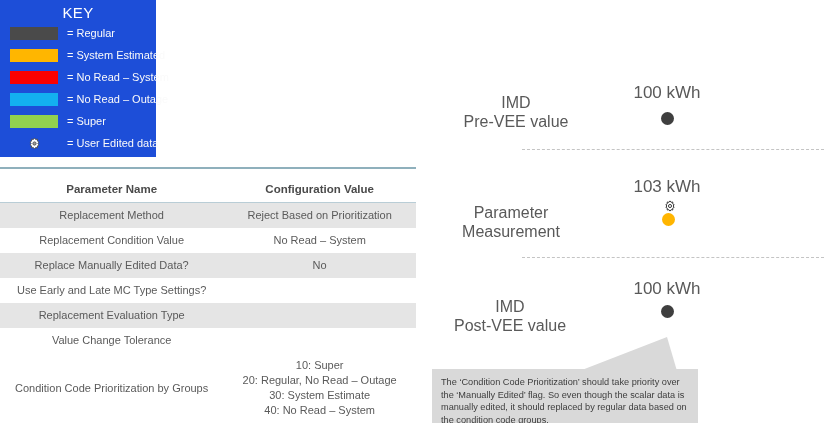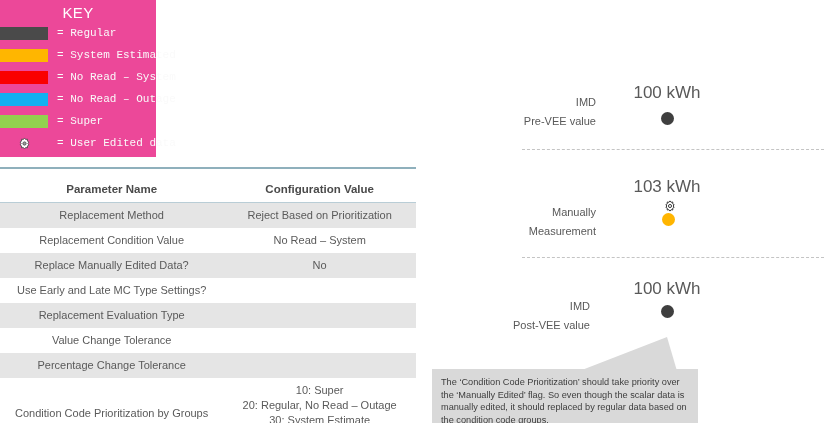--- a/index.html
+++ b/index.html
@@ -8,29 +8,29 @@
     background:#ffffff;
     font-family:"Liberation Sans", sans-serif;
     color:#595959;
     overflow:hidden;
     position:relative;
   }
 
   
   #key-panel{
     position:absolute;left:0;top:0;width:156px;height:157px;
-    background:#ec4899;
+    background:#1d4ed8;
   }
   #key-title{
     text-align:center;color:#ffffff;font-size:15px;
     padding-top:4px;letter-spacing:.4px;
   }
   .key-row{
     display:flex;align-items:center;
-    height:20px;margin-top:2px;font-family:Liberation Mono, monospace;
+    height:20px;margin-top:2px;padding-left:10px;
   }
   .key-swatch{
     width:48px;height:13px;flex:0 0 48px;
   }
   .key-gear-cell{
     width:48px;flex:0 0 48px;display:flex;align-items:center;justify-content:center;
   }
   .key-label{
     margin-left:9px;font-size:11px;color:#fafafa;white-space:nowrap;
   }
@@ -59,21 +59,21 @@
   #config-table tr.plain{background:#ffffff;}
   .col-param{width:226px;}
   .col-value{width:190px;}
   .multiline{white-space:pre-line;line-height:15.5px;}
 
   
   #diagram{
     position:absolute;left:416px;top:0;width:408px;height:423px;
   }
   .stage-label{
-    position:absolute;text-align:right;font-size:11px;color:#595959;
+    position:absolute;text-align:center;font-size:16px;color:#595959;
     line-height:19px;white-space:pre-line;
   }
   .value-label{
     position:absolute;font-size:17px;color:#595959;text-align:center;
   }
   .dot{
     position:absolute;width:13px;height:13px;border-radius:50%;
   }
   .dot-dark{background:#3f3f3f;}
   .dot-amber{background:#ffb500;}
@@ -162,24 +162,20 @@
         <td class="multiline"></td>
       </tr>
       <tr class="shaded">
         <td class="param">Replacement Evaluation Type</td>
         <td class="multiline"></td>
       </tr>
       <tr class="plain">
         <td class="param">Value Change Tolerance</td>
         <td class="multiline"></td>
       </tr>
-      <tr class="shaded">
-        <td class="param">Percentage Change Tolerance</td>
-        <td class="multiline"></td>
-      </tr>
       <tr class="plain">
         <td class="param">Condition Code Prioritization by Groups</td>
         <td class="multiline">10: Super
 20: Regular, No Read – Outage
 30: System Estimate
 40: No Read – System</td>
       </tr>
     </tbody>
 </table>
 
@@ -192,21 +188,21 @@
   <div class="divider" style="left:106px;top:149px;width:302px;"></div>
 
   <div class="value-label" style="left:196px;top:177px;width:110px;">103 kWh</div>
   <div class="gear-marker" style="left:248px;top:198px;">
     <svg width="12" height="12" viewBox="0 0 24 24" aria-hidden="true">
       <path fill="#ffffff" stroke="#3d3d3d" stroke-width="2" d="M12 1.8 14.1 4.6 17.6 4.0 17.3 7.5 20.3 9.3 18.2 12 20.3 14.7 17.3 16.5 17.6 20.0 14.1 19.4 12 22.2 9.9 19.4 6.4 20.0 6.7 16.5 3.7 14.7 5.8 12 3.7 9.3 6.7 7.5 6.4 4.0 9.9 4.6 Z"></path>
       <circle cx="12" cy="12" r="3.1" fill="#ffffff" stroke="#3d3d3d" stroke-width="2"></circle>
     </svg>
   </div>
   <div class="dot dot-amber" style="left:246px;top:213px;"></div>
-  <div class="stage-label" style="left:10px;top:203px;width:170px;">Manually
+  <div class="stage-label" style="left:10px;top:203px;width:170px;">Parameter
 Measurement</div>
   <div class="divider" style="left:106px;top:257px;width:302px;"></div>
 
   <div class="value-label" style="left:196px;top:279px;width:110px;">100 kWh</div>
   <div class="dot dot-dark" style="left:245px;top:305px;"></div>
   <div class="stage-label" style="left:14px;top:297px;width:160px;">IMD
 Post-VEE value</div>
 
   <div id="callout-wrap">
     <svg id="callout-pointer" width="110" height="46" viewBox="0 0 110 46">

